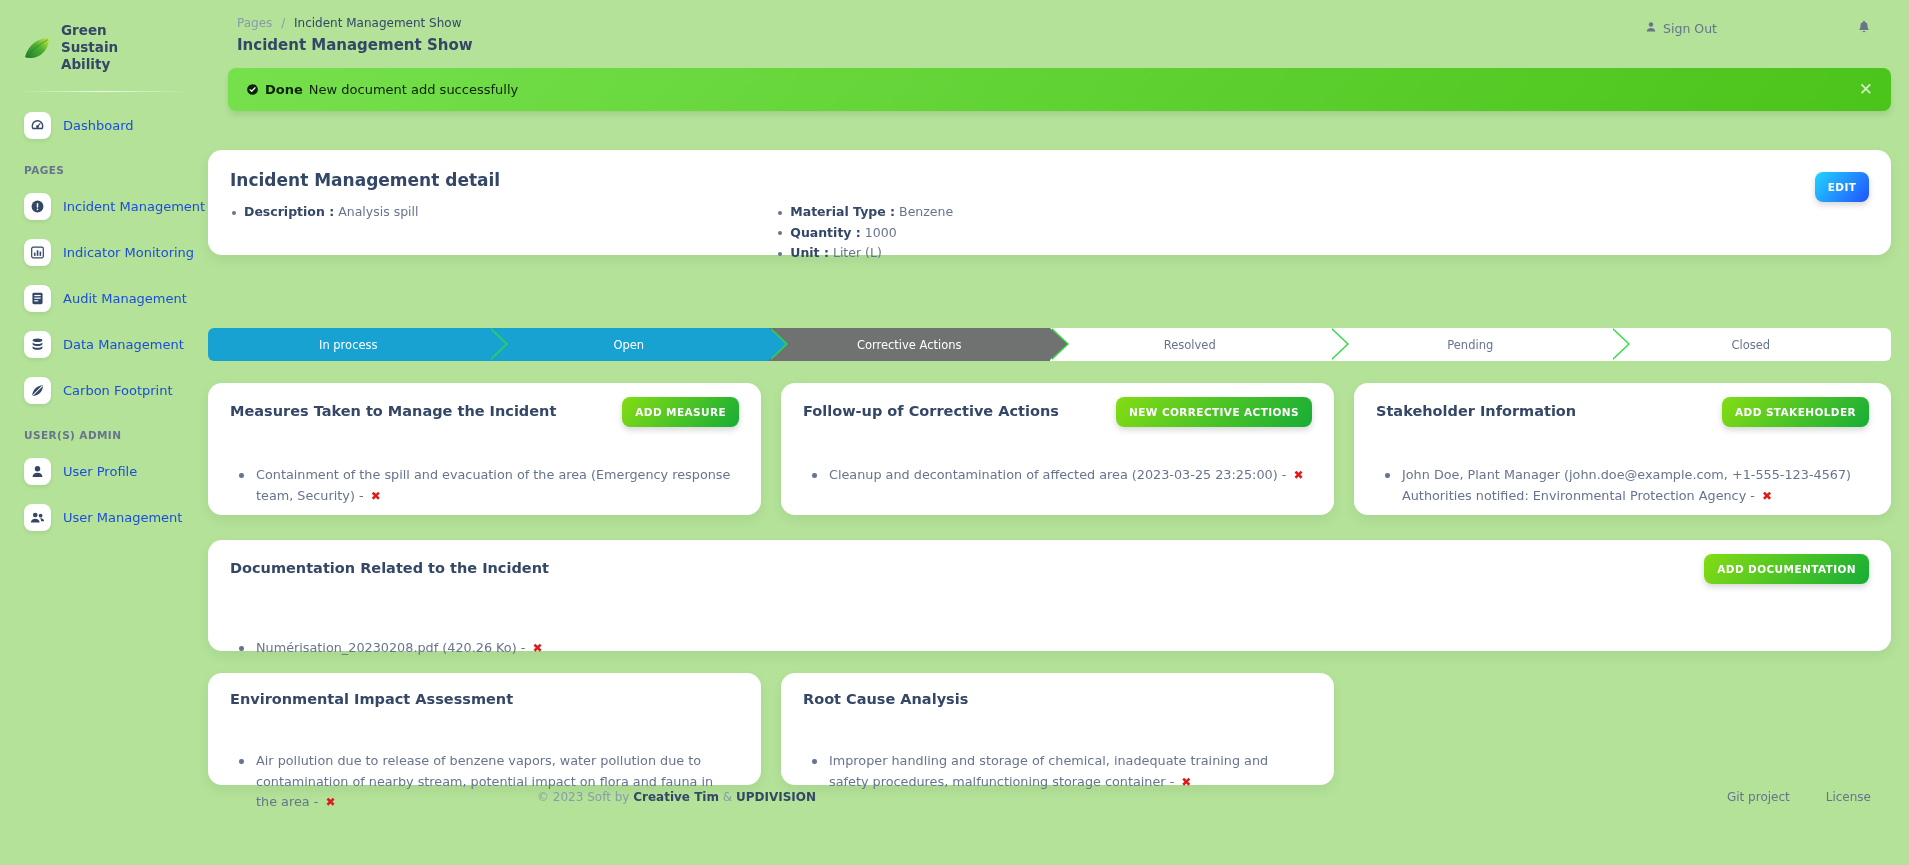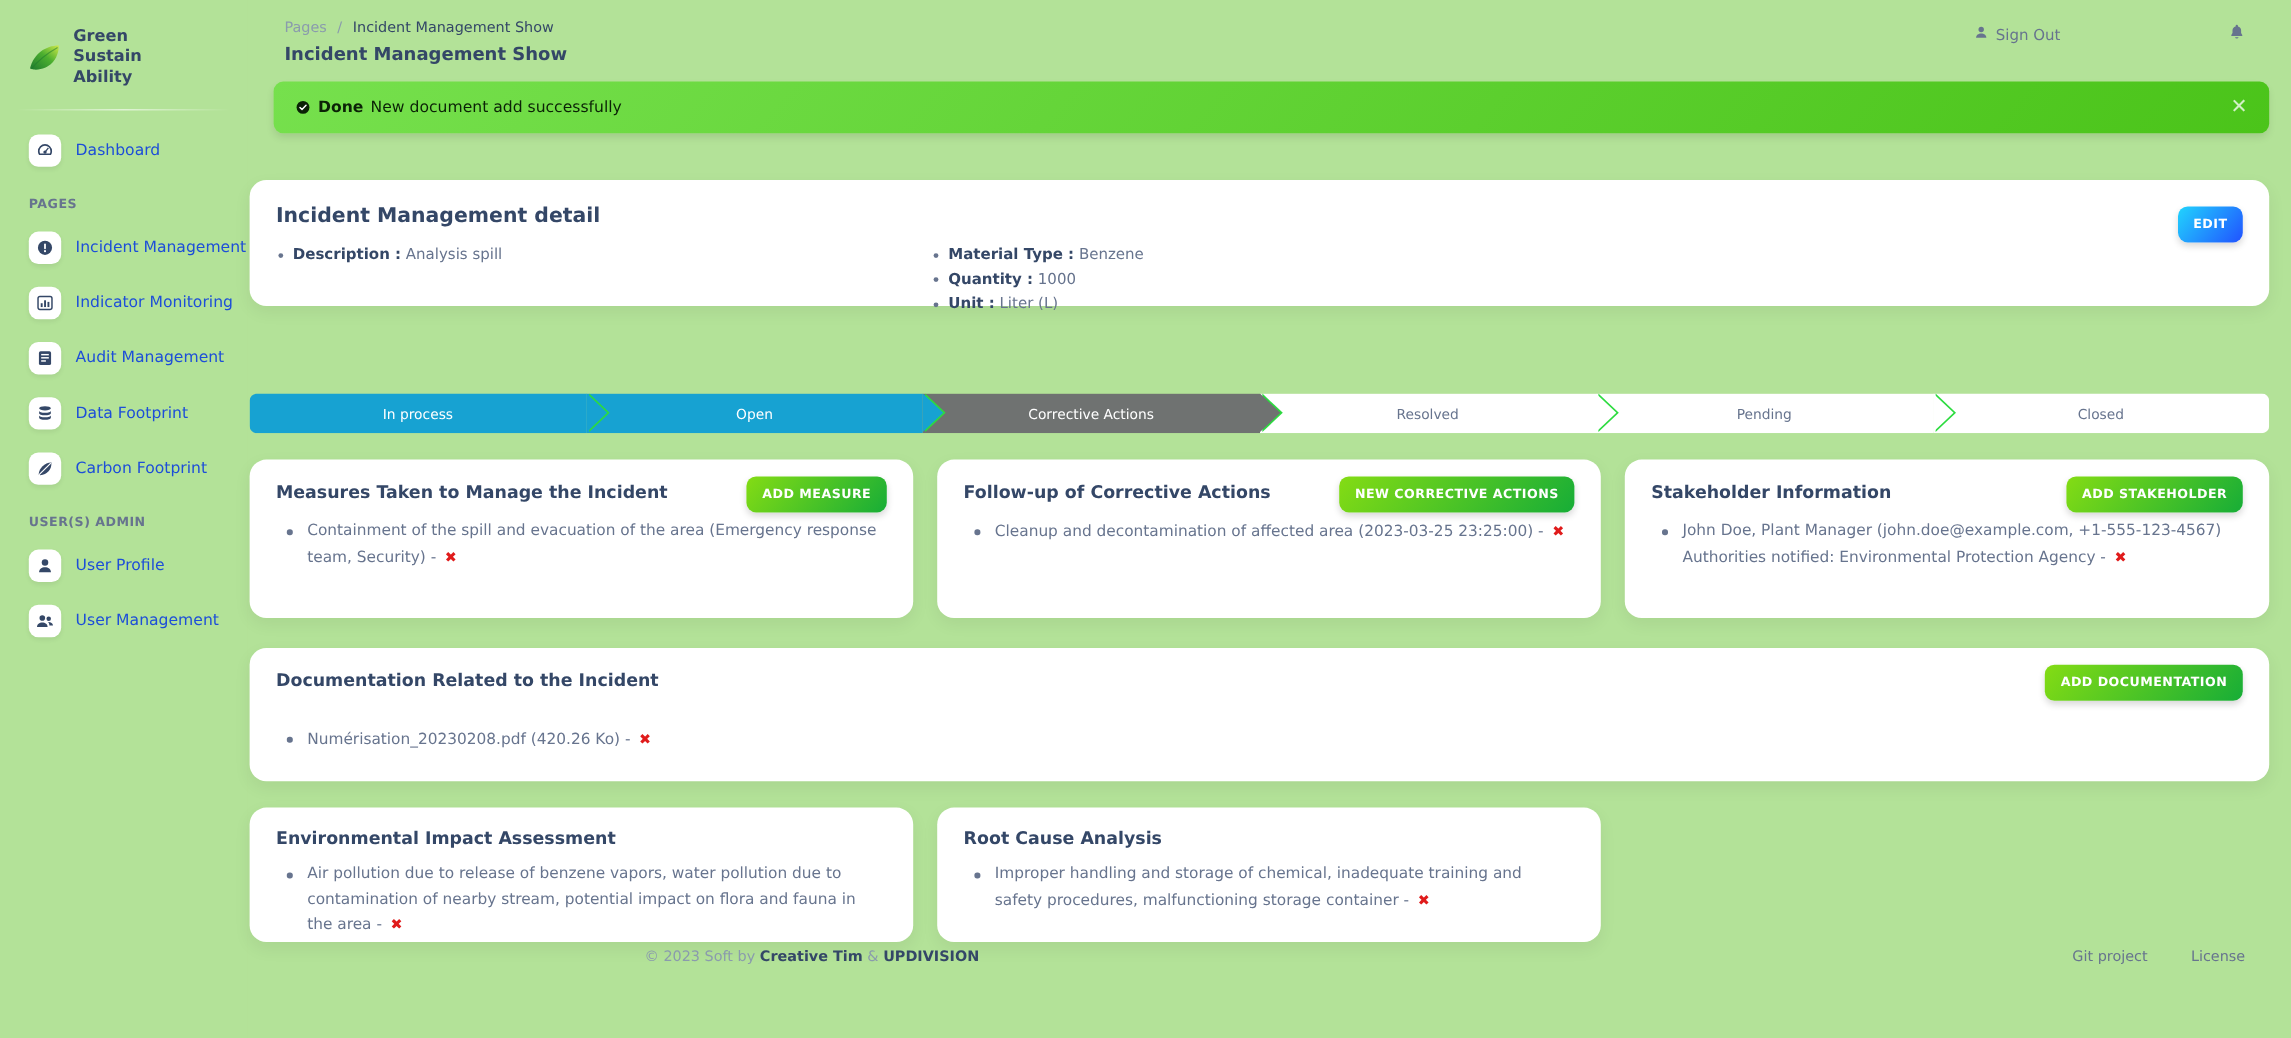--- a/index.html
+++ b/index.html
@@ -276,20 +276,21 @@
     position: absolute;
     left: 24px; right: 24px; top: 50px;
     list-style: none;
   }
   .bullets li {
     position: relative;
     padding-left: 24px;
     font-size: 12.8px;
     line-height: 20.5px;
     color: #67748e;
+    margin-top: 32px;
   }
   .bullets li:before {
     content: "";
     position: absolute;
     left: 7px; top: 8px;
     width: 4.5px; height: 4.5px;
     border-radius: 50%;
     background: #67748e;
   }
   .del-x {
@@ -399,21 +400,21 @@
   </div>
 
   <div class="nav-item">
     <span class="nav-icon">
       <svg width="15" height="15" viewBox="0 0 16 16" fill="#344767">
         <ellipse cx="8" cy="3.5" rx="5.2" ry="1.9"></ellipse>
         <path d="M2.8 5.6v2.2c0 1 2.33 1.9 5.2 1.9s5.2-.9 5.2-1.9V5.6c0 1-2.33 1.9-5.2 1.9S2.8 6.6 2.8 5.6z"></path>
         <path d="M2.8 9.6v2.2c0 1 2.33 1.9 5.2 1.9s5.2-.9 5.2-1.9V9.6c0 1-2.33 1.9-5.2 1.9s-5.2-.9-5.2-1.9z"></path>
       </svg>
     </span>
-    <span class="nav-label">Data Footprint</span>
+    <span class="nav-label">Data Management</span>
   </div>
 
   <div class="nav-item">
     <span class="nav-icon">
       <svg width="15" height="15" viewBox="0 0 16 16" fill="#344767">
         <path d="M2.3 13.2C2.9 7.2 7.4 2.9 13.7 2.5c.4 6.4-3.9 10.8-9.9 11.3z"></path>
         <path d="M2.6 13.6 13.2 3.1" stroke="#fff" stroke-width="1.1" fill="none"></path>
       </svg>
     </span>
     <span class="nav-label">Carbon Footprint</span>

